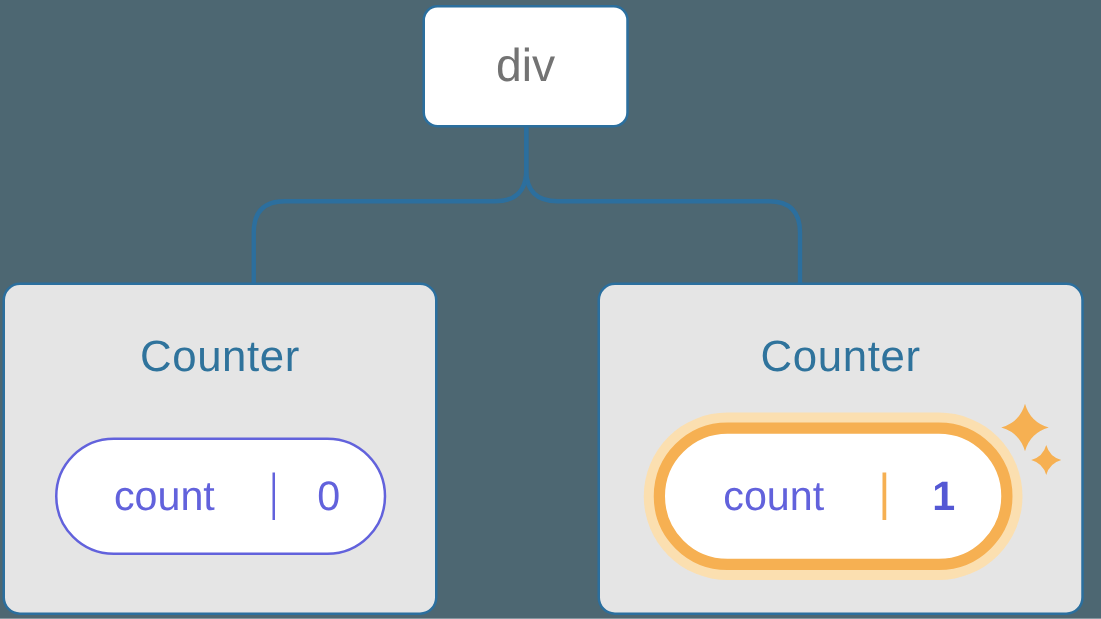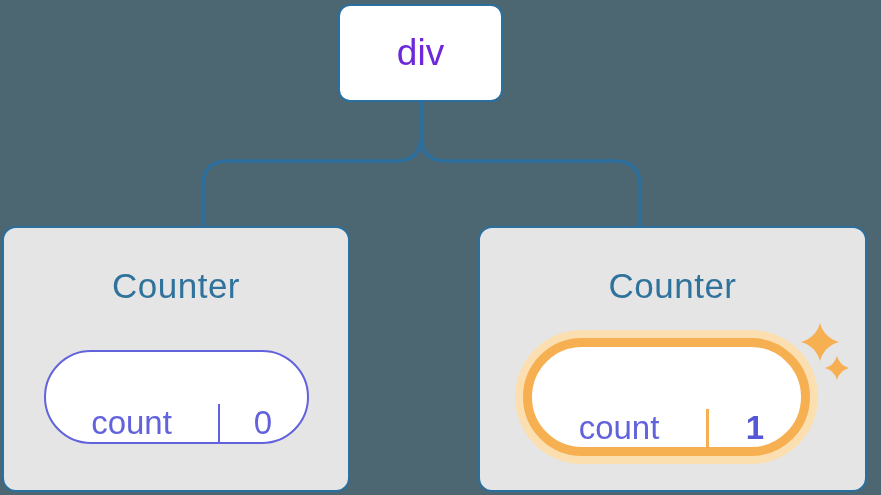--- a/index.html
+++ b/index.html
@@ -24,21 +24,21 @@
     background: #ffffff;
     border: 2.5px solid #2B6F9E;
     border-radius: 12px;
     display: flex;
     align-items: center;
     justify-content: center;
   }
   .node-root-label {
     font-size: 37px;
     font-weight: 500;
-    color: #6d28d9;
+    color: #737373;
   }
   .card {
     position: absolute;
     top: 226px;
     height: 266px;
     box-sizing: border-box;
     background: #e5e5e5;
     border: 2.5px solid #2B6F9E;
     border-radius: 14px;
   }
@@ -49,21 +49,21 @@
     text-align: center;
     font-size: 35px;
     line-height: 40px;
     font-weight: 500;
     color: #2F739C;
     letter-spacing: 0.5px;
   }
   .pill {
     box-sizing: border-box;
     display: flex;
-    align-items: flex-end;
+    align-items: center;
     background: #ffffff;
     overflow: hidden;
   }
   .pill-plain {
     width: 265px; height: 94px;
     margin: 44px auto 0;
     border: 2px solid #6262DC;
     border-radius: 47px;
   }
   .pill-plain .pill-key-cell {

